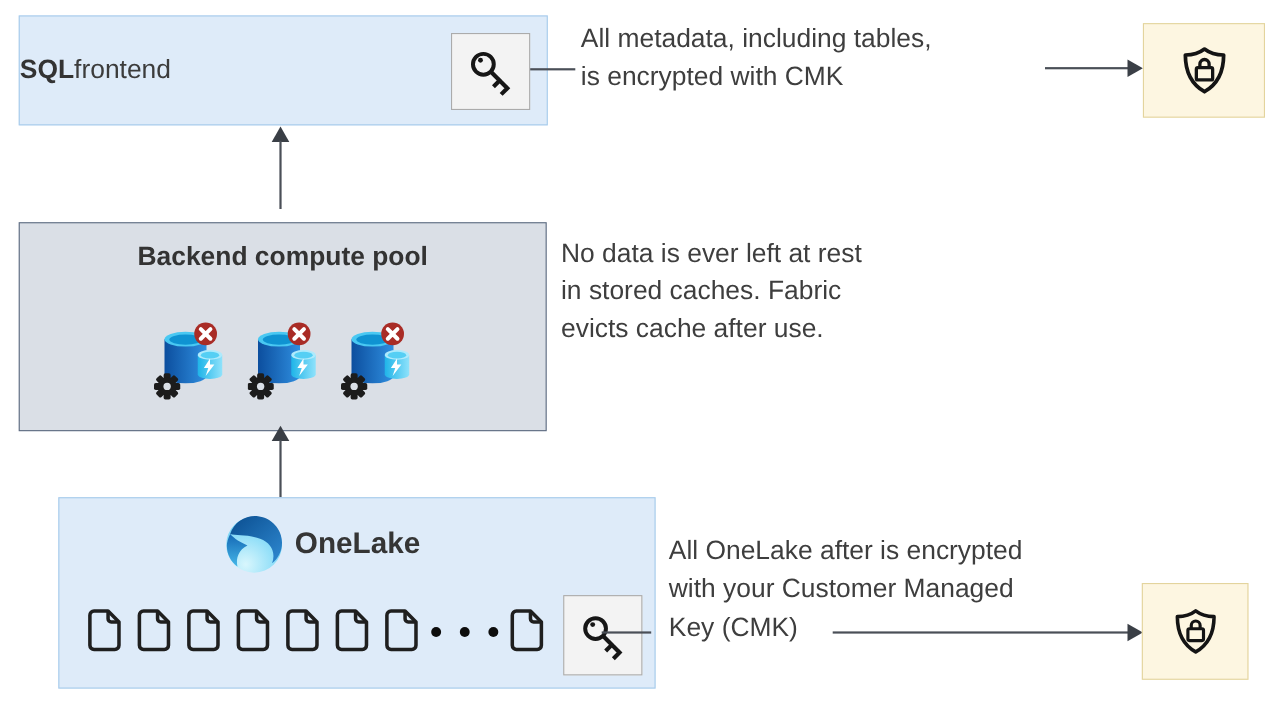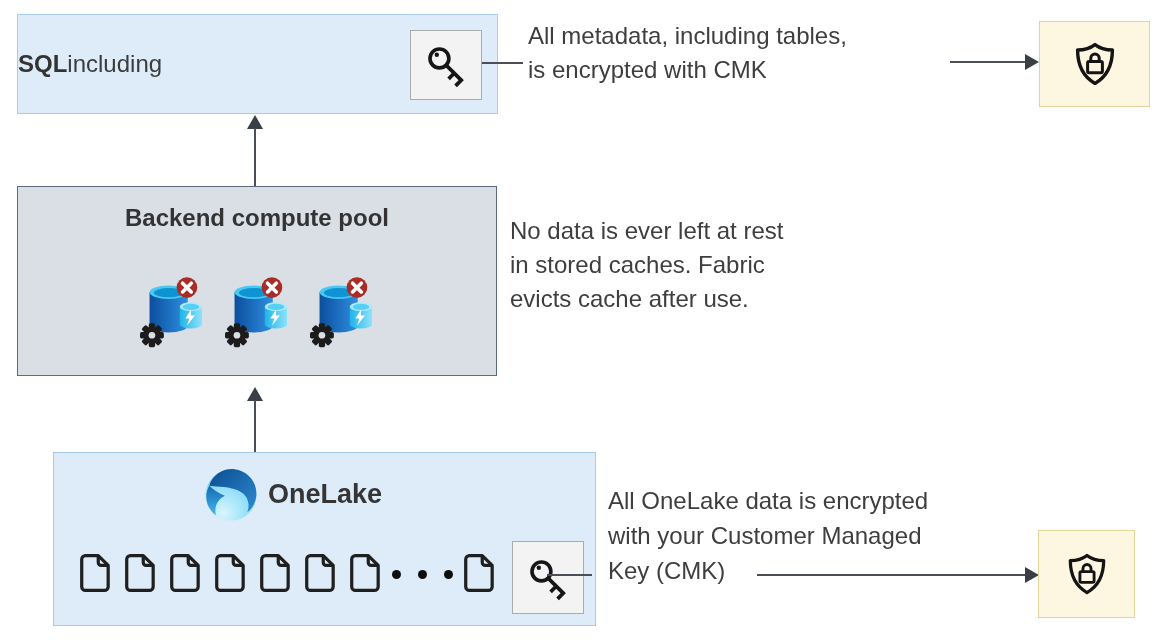--- a/index.html
+++ b/index.html
@@ -108,21 +108,21 @@
         <circle cx="24" cy="25" r="21" fill="url(#olA)"></circle>
         <path d="M6 17 C9 7.5 18 2.5 27 3.5 C37 4.7 45 13 45 23.5 C45 30 42 35.5 37.5 39 C40.5 31 37 23.5 28.5 20.5 C18.5 17 10.5 18.5 6 17 Z" fill="url(#olB)"></path>
         <path d="M6 17 C4.5 20 3.5 23 3.5 26 C3.5 32 6.5 38 11.5 41.5 C10 35 12.5 28.5 19 25.5 C14 23.5 9 20.5 6 17 Z" fill="url(#olC)"></path>
       </symbol>
     </defs>
   </svg>
 
   <div class="node blue" style="left:17px;top:14px;width:481px;height:100px;">
     <div class="sql-title">
       <span style="font-weight:bold;">SQL</span>
-        <span class="reg"> including</span>
+        <span class="reg"> frontend</span>
     </div>
     <div class="key-tile" style="left:392px;top:15px;width:72px;height:70px;">
       <svg class="icon-svg" width="46" height="46">
           <use href="#sym-key"></use>
         </svg>
     </div>
   </div>
 
   <div class="hline" style="left:482px;top:62px;width:41px;"></div>
 
@@ -136,21 +136,21 @@
 
   <div class="shield-box" style="left:1039px;top:21px;width:111px;height:86px;">
     <svg class="icon-svg" width="48" height="48">
         <use href="#sym-shield"></use>
       </svg>
   </div>
 
   <div class="head-up" style="left:247px;top:115px;"></div>
   <div class="vline" style="left:254px;top:128px;height:62px;"></div>
 
-  <div class="node gray" style="left:17px;top:186px;width:480px;height:190px;">
+  <div class="node gray" style="left:17px;top:202px;width:480px;height:190px;">
     <div class="node-title" style="margin-top:17px;">Backend compute pool</div>
     <div class="compute-icon" style="left:122px;top:86px;">
       <svg class="icon-svg" width="70" height="80" viewBox="0 0 88 92" preserveAspectRatio="xMidYMid meet">
           <use href="#sym-compute"></use>
         </svg>
     </div>
     <div class="compute-icon" style="left:207px;top:86px;">
       <svg class="icon-svg" width="70" height="80" viewBox="0 0 88 92" preserveAspectRatio="xMidYMid meet">
           <use href="#sym-compute"></use>
         </svg>
@@ -228,21 +228,21 @@
     <div class="key-tile" style="left:458px;top:88px;width:72px;height:73px;">
       <svg class="icon-svg" width="46" height="46">
           <use href="#sym-key"></use>
         </svg>
     </div>
   </div>
 
   <div class="hline" style="left:547px;top:574px;width:45px;"></div>
 
   <div class="note" style="left:608px;top:483px;line-height:35px;">
-    <div>All OneLake data is encrypted</div>
+    <div>All OneLake after is encrypted</div>
     <div>with your Customer Managed</div>
     <div>Key (CMK)</div>
   </div>
 
   <div class="hline" style="left:757px;top:574px;width:269px;"></div>
   <div class="head-right" style="left:1025px;top:567px;"></div>
 
   <div class="shield-box" style="left:1038px;top:530px;width:97px;height:88px;">
     <svg class="icon-svg" width="46" height="46">
         <use href="#sym-shield"></use>

